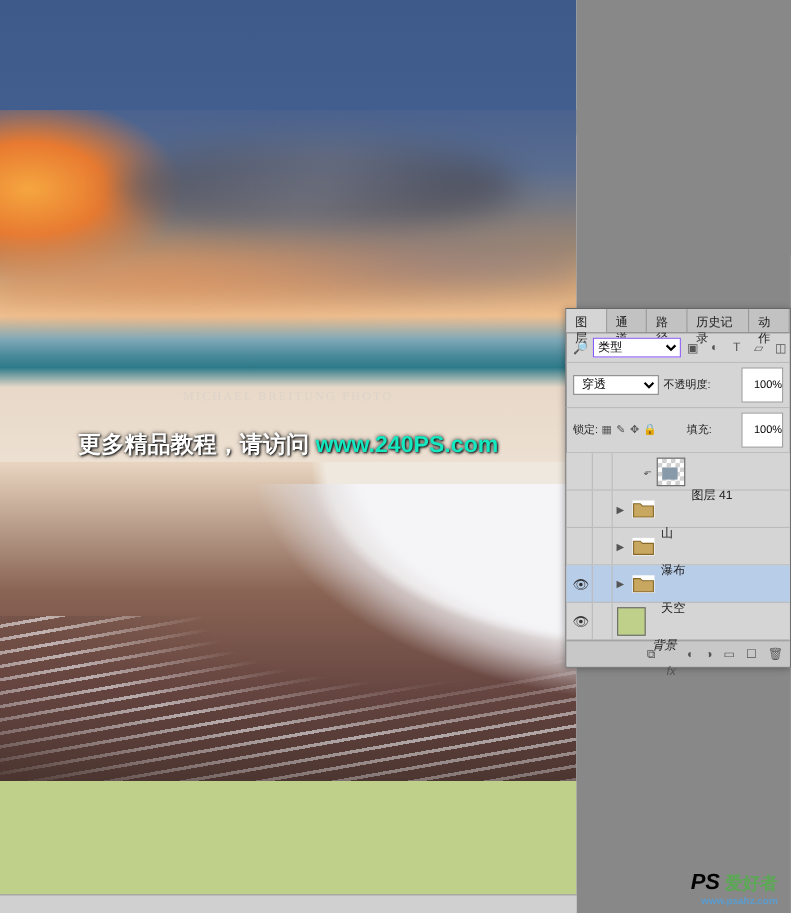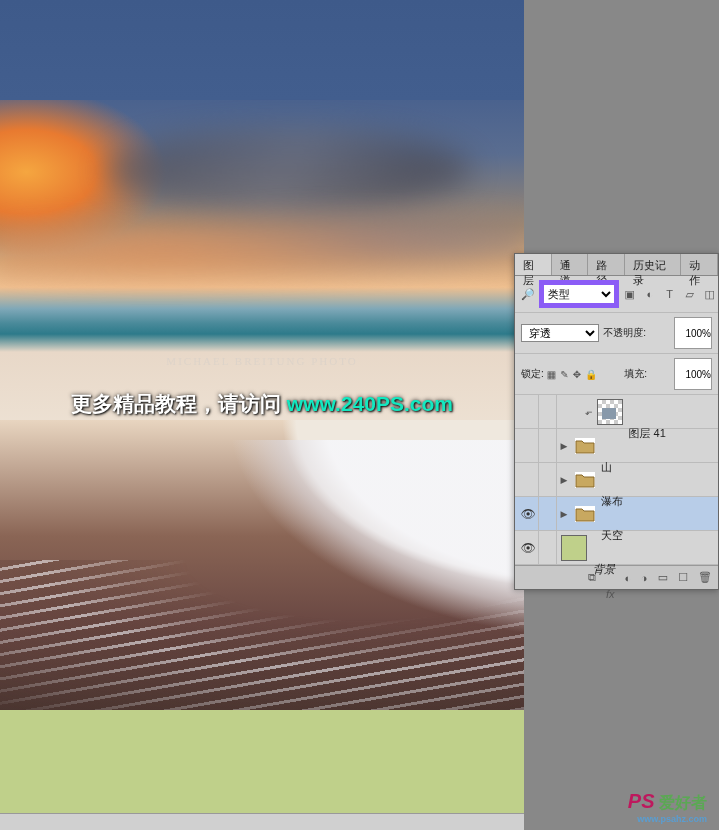--- a/index.html
+++ b/index.html
@@ -122,37 +122,37 @@
     }
     .bottom-logo {
       position: absolute;
       right: 12px;
       bottom: 6px;
       font-size: 16px;
       color: #5ba854;
       font-weight: bold;
     }
     .bottom-logo .ps {
-      color: #be185d;
+      color: #000000;
       font-style: italic;
       font-weight: bold;
       font-size: 20px;
     }
     .bottom-logo .domain {
       font-size: 9px;
       color: #5a9dd0;
       display: block;
       text-align: right;
     }
 
     
     .layers-panel {
       position: absolute;
       left: 514px;
-      top: 253px;
+      top: 280px;
       width: 205px;
       background: #d5d5d5;
       border: 1px solid #666;
       font-size: 11px;
       color: #222;
       box-shadow: -1px 1px 6px rgba(0,0,0,0.3);
     }
     .panel-tabs {
       display: flex;
       background: #c2c2c2;
@@ -171,23 +171,23 @@
     .panel-row1 {
       display: flex;
       align-items: center;
       padding: 4px 6px;
       gap: 4px;
       border-bottom: 1px solid #bbb;
     }
     .panel-row1 select {
       flex: 0 0 80px;
       font-size: 11px;
-      height: 28px;
+      height: 18px;
       background: #fff;
-      border: 5px solid #8b5cf6;
+      border: 1px solid #8b5cf6;
     }
     .icon-strip {
       display: flex;
       gap: 6px;
       flex: 1;
       justify-content: flex-end;
     }
     .mini-icon {
       width: 14px; height: 14px;
       display: flex; align-items: center; justify-content: center;

